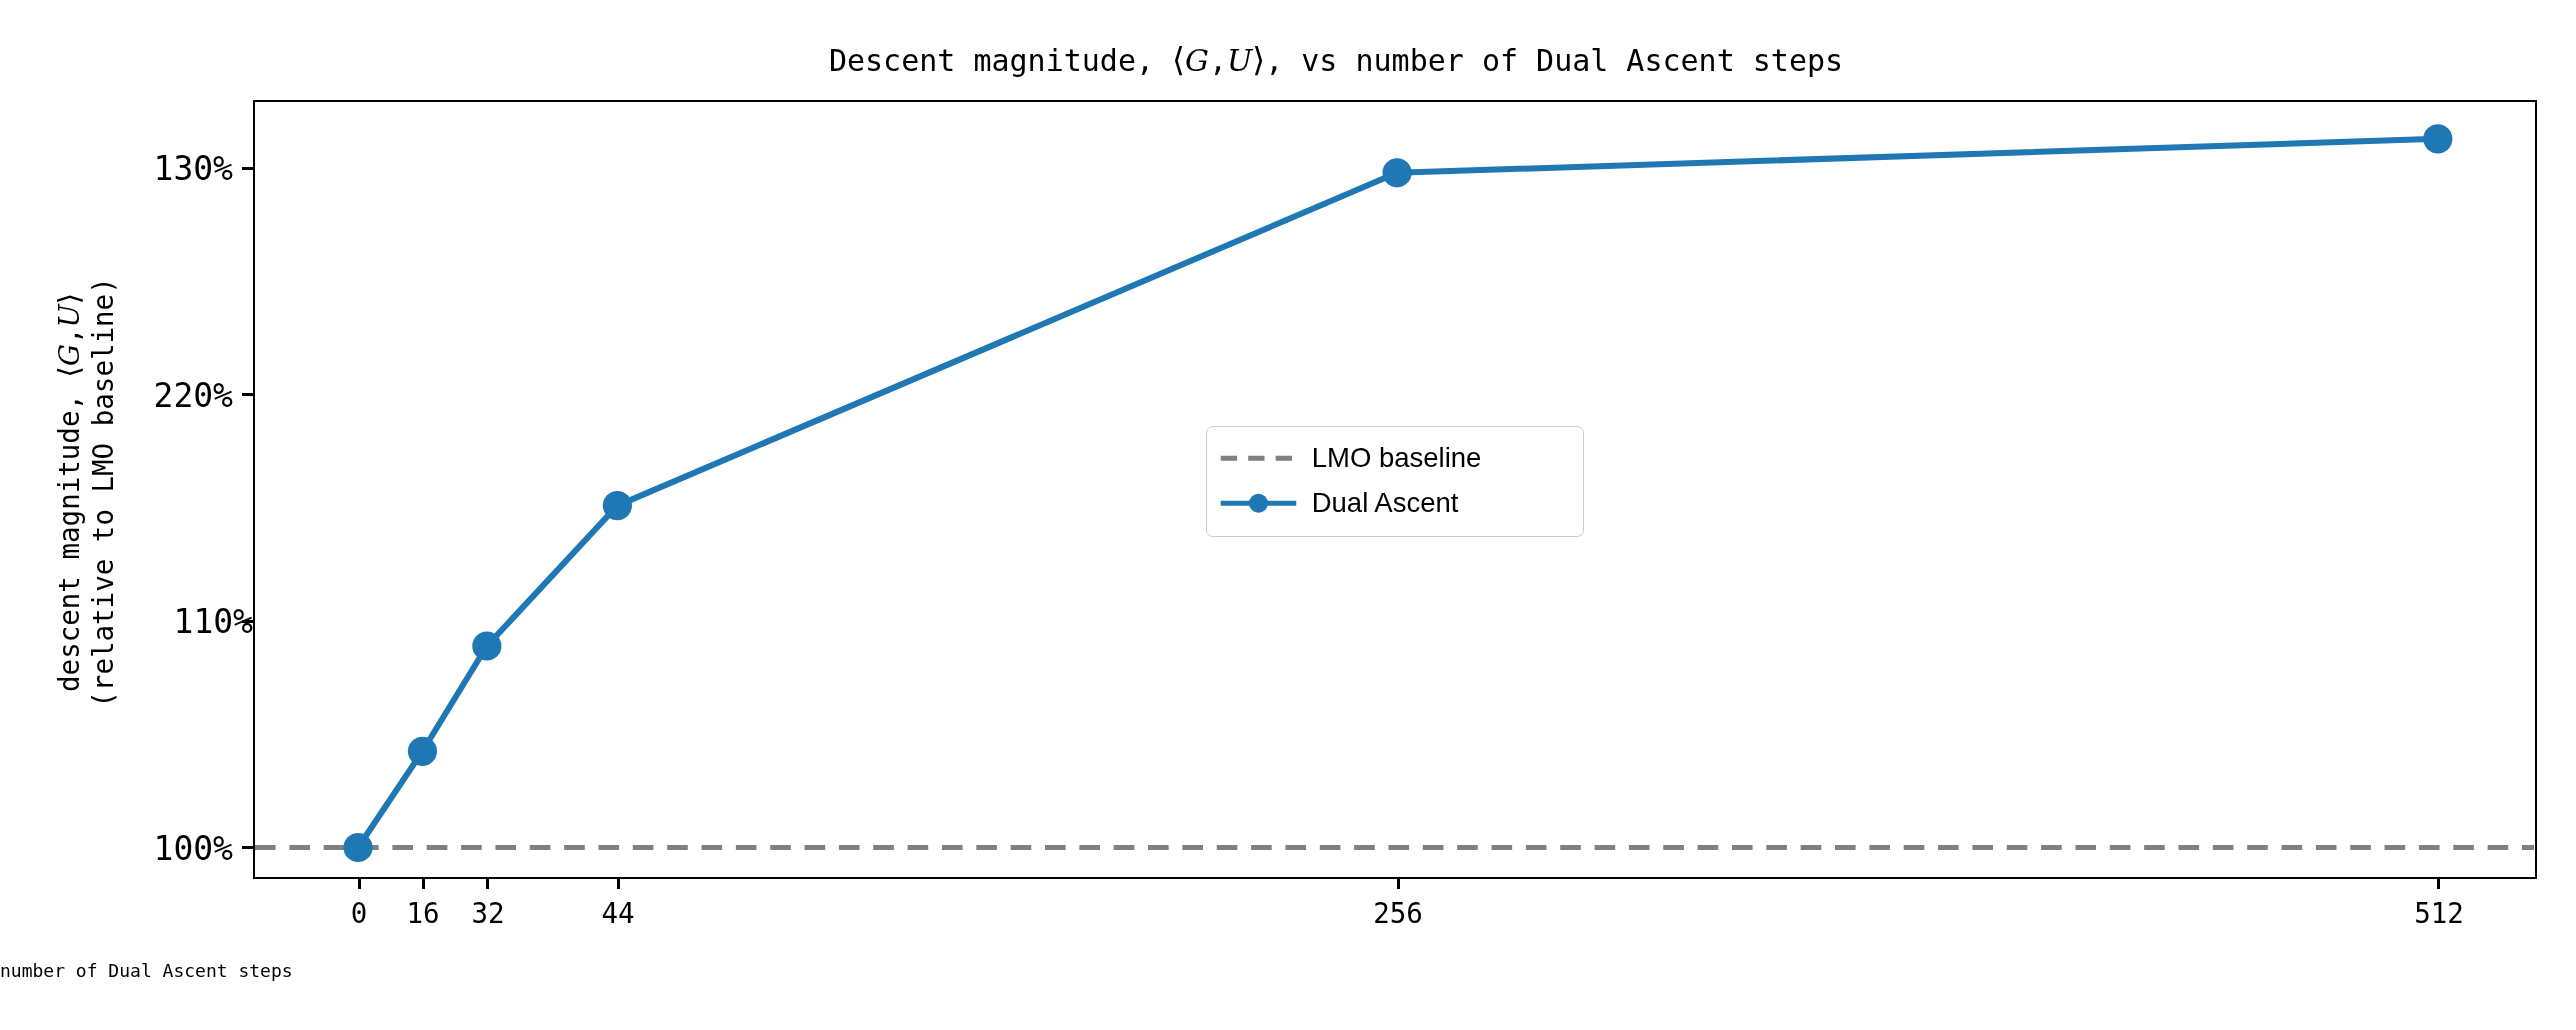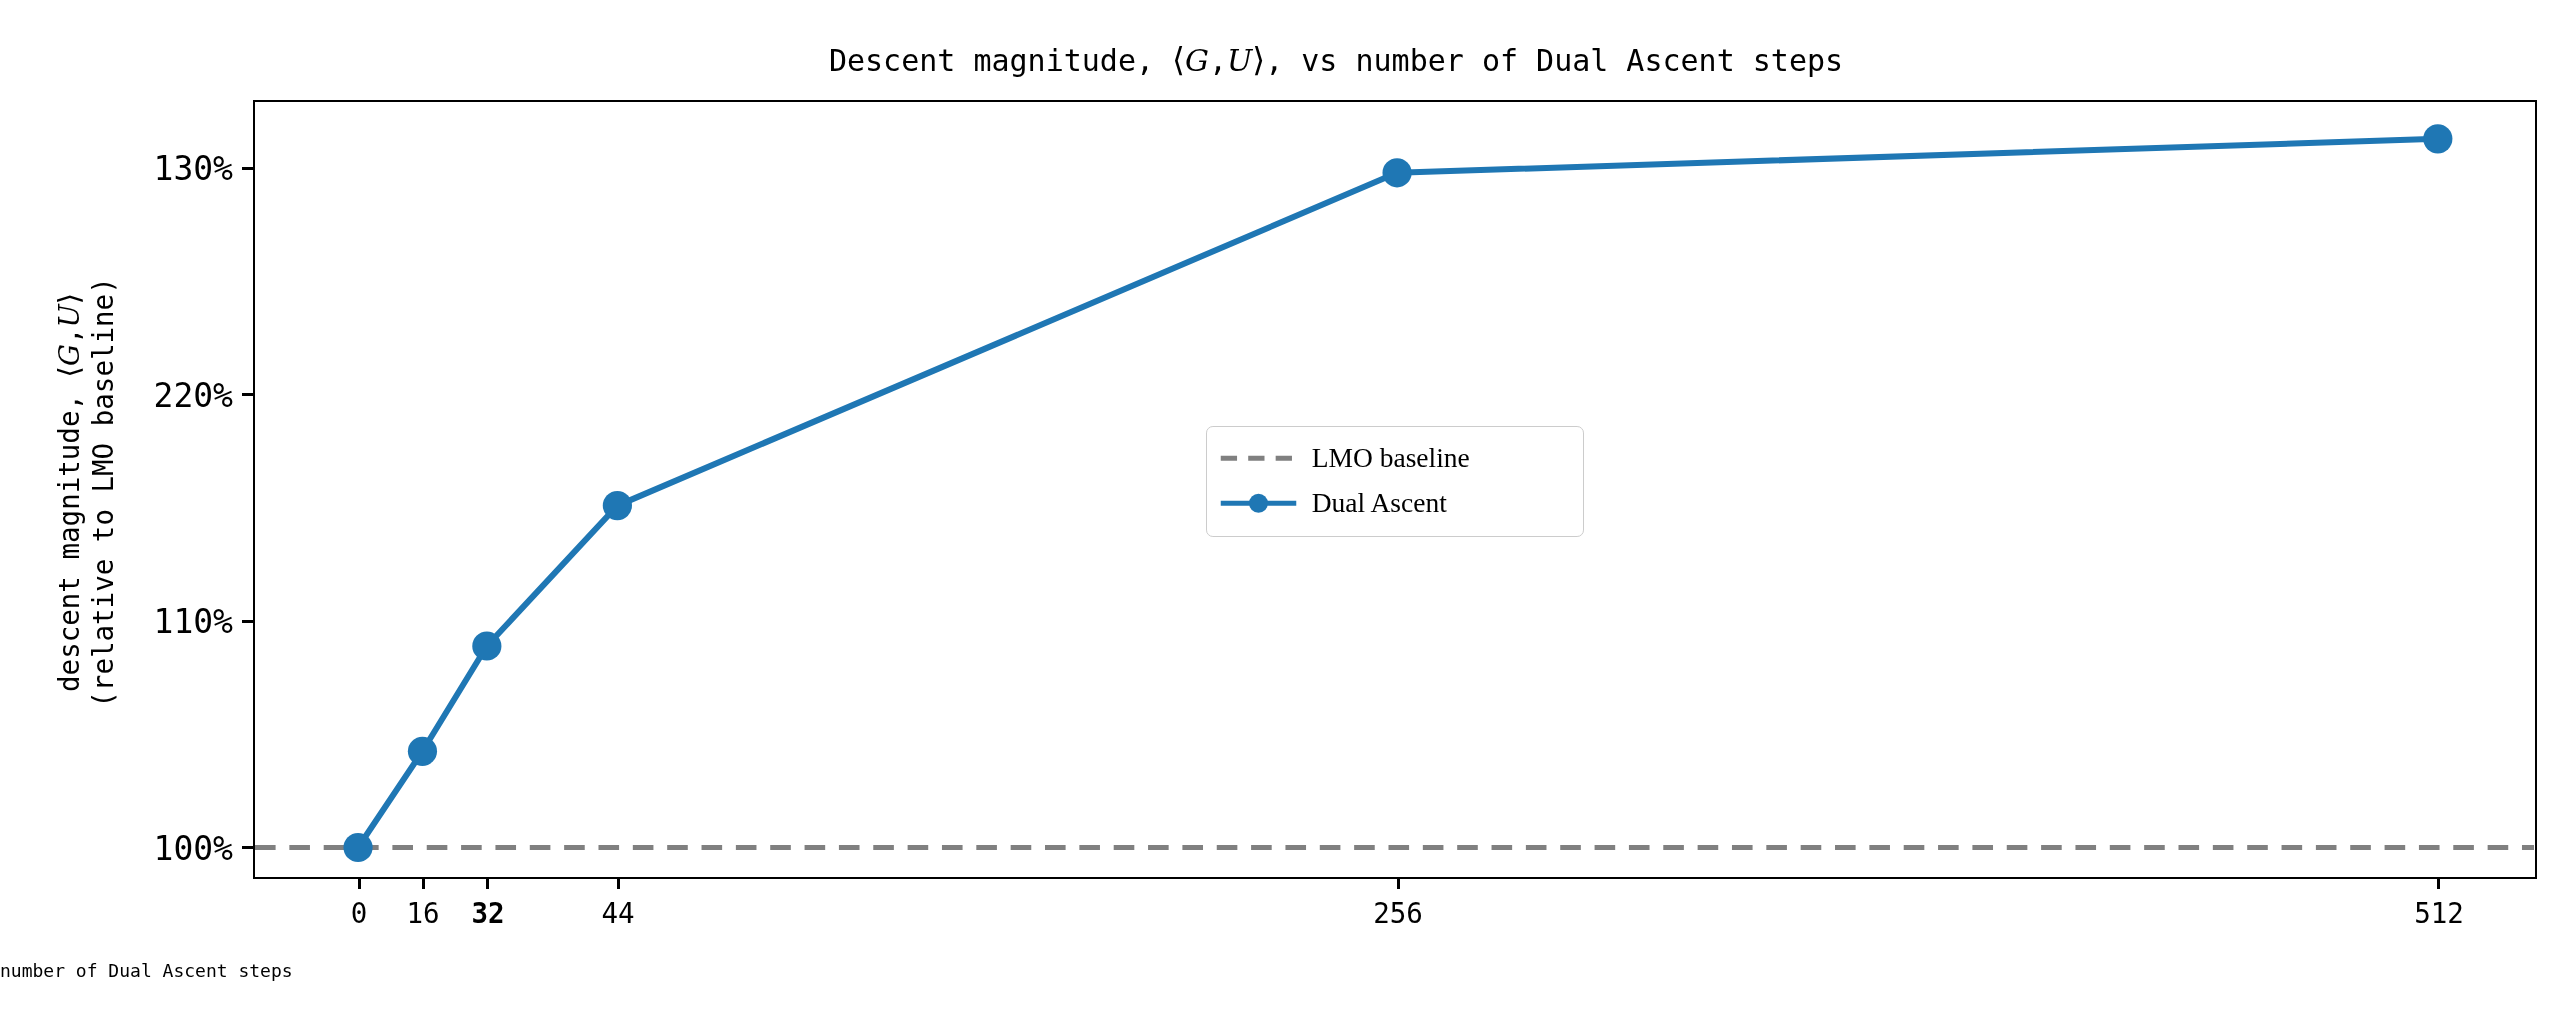--- a/index.html
+++ b/index.html
@@ -146,21 +146,21 @@
     height: 45px;
   }
   .legend-swatch {
     width: 79px;
     height: 20.6px;
     position: relative;
     flex: 0 0 79px;
     margin-right: 13.7px;
   }
   .legend-label {
-    font-family: Liberation Serif, serif;
+    font-family: Liberation Sans, sans-serif;
     font-size: 27.5px;
     color: #000000;
     white-space: pre;
   }
 
   svg { display: block; }
 </style>
 </head>
 <body>
 
@@ -169,33 +169,33 @@
   <div id="chart-title"><span>Descent magnitude, </span><span class="angle">⟨</span><span class="mathit">G</span><span>,</span><span class="mathit">U</span><span class="angle">⟩</span><span>, vs number of Dual Ascent steps</span></div>
 
   <div id="ylabel"><span>descent magnitude, </span><span class="angle">⟨</span><span class="mathit">G</span><span>,</span><span class="mathit">U</span><span class="angle">⟩</span><br><span>(relative to LMO baseline)</span></div>
 
   <div id="xlabel">number of Dual Ascent steps</div>
 
   <div id="ytick-layer">
       <div class="ytick-mark" style="left: 242px; top: 846px;"></div>
       <div class="ytick-label" style="right: auto; left: 0px; width: 233px; top: 829px;">100%</div>
       <div class="ytick-mark" style="left: 242px; top: 620px;"></div>
-      <div class="ytick-label" style="right: auto; left: 0px; width: 233px; top: 602px;">110%</div>
+      <div class="ytick-label" style="right: auto; left: 0px; width: 233px; top: 602px; padding-left: 20px;">110%</div>
       <div class="ytick-mark" style="left: 242px; top: 393px;"></div>
       <div class="ytick-label" style="right: auto; left: 0px; width: 233px; top: 376px;">220%</div>
       <div class="ytick-mark" style="left: 242px; top: 167px;"></div>
       <div class="ytick-label" style="right: auto; left: 0px; width: 233px; top: 149px;">130%</div>
     </div>
   <div id="xtick-layer">
       <div class="xtick-mark" style="left: 358px; top: 878px;"></div>
       <div class="xtick-label" style="left: 359px; top: 897px;">0</div>
       <div class="xtick-mark" style="left: 422px; top: 878px;"></div>
       <div class="xtick-label" style="left: 423px; top: 897px;">16</div>
       <div class="xtick-mark" style="left: 486px; top: 878px;"></div>
-      <div class="xtick-label" style="left: 488px; top: 897px; font-weight: bold;">32</div>
+      <div class="xtick-label" style="left: 488px; top: 897px;">32</div>
       <div class="xtick-mark" style="left: 617px; top: 878px;"></div>
       <div class="xtick-label" style="left: 618px; top: 897px;">44</div>
       <div class="xtick-mark" style="left: 1397px; top: 878px;"></div>
       <div class="xtick-label" style="left: 1398px; top: 897px;">256</div>
       <div class="xtick-mark" style="left: 2437px; top: 878px;"></div>
       <div class="xtick-label" style="left: 2439px; top: 897px;">512</div>
     </div>
 
   <div id="plot-area">
     <svg id="plot-svg" width="2279" height="774" viewBox="0 0 2654 901">

